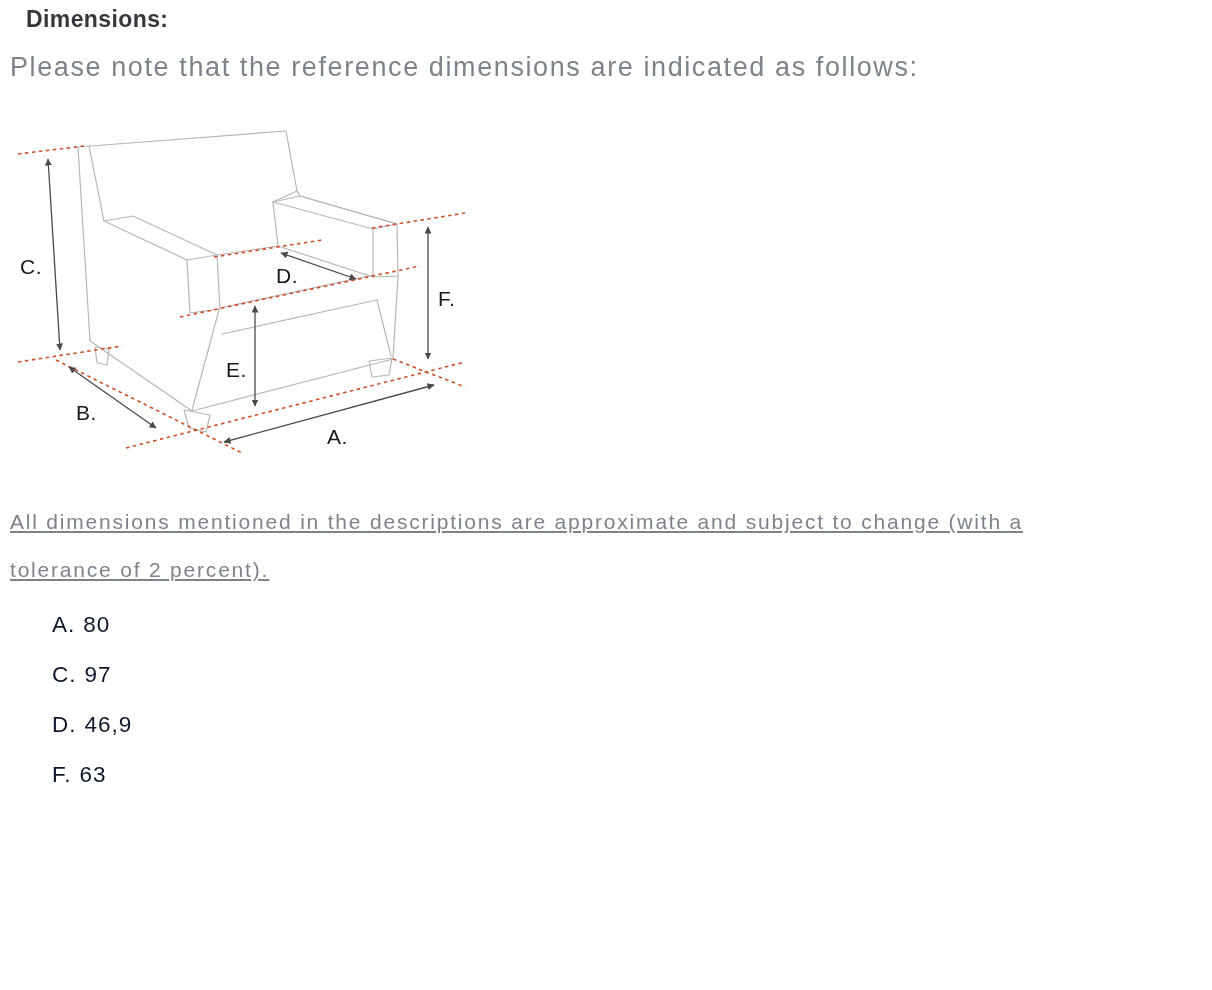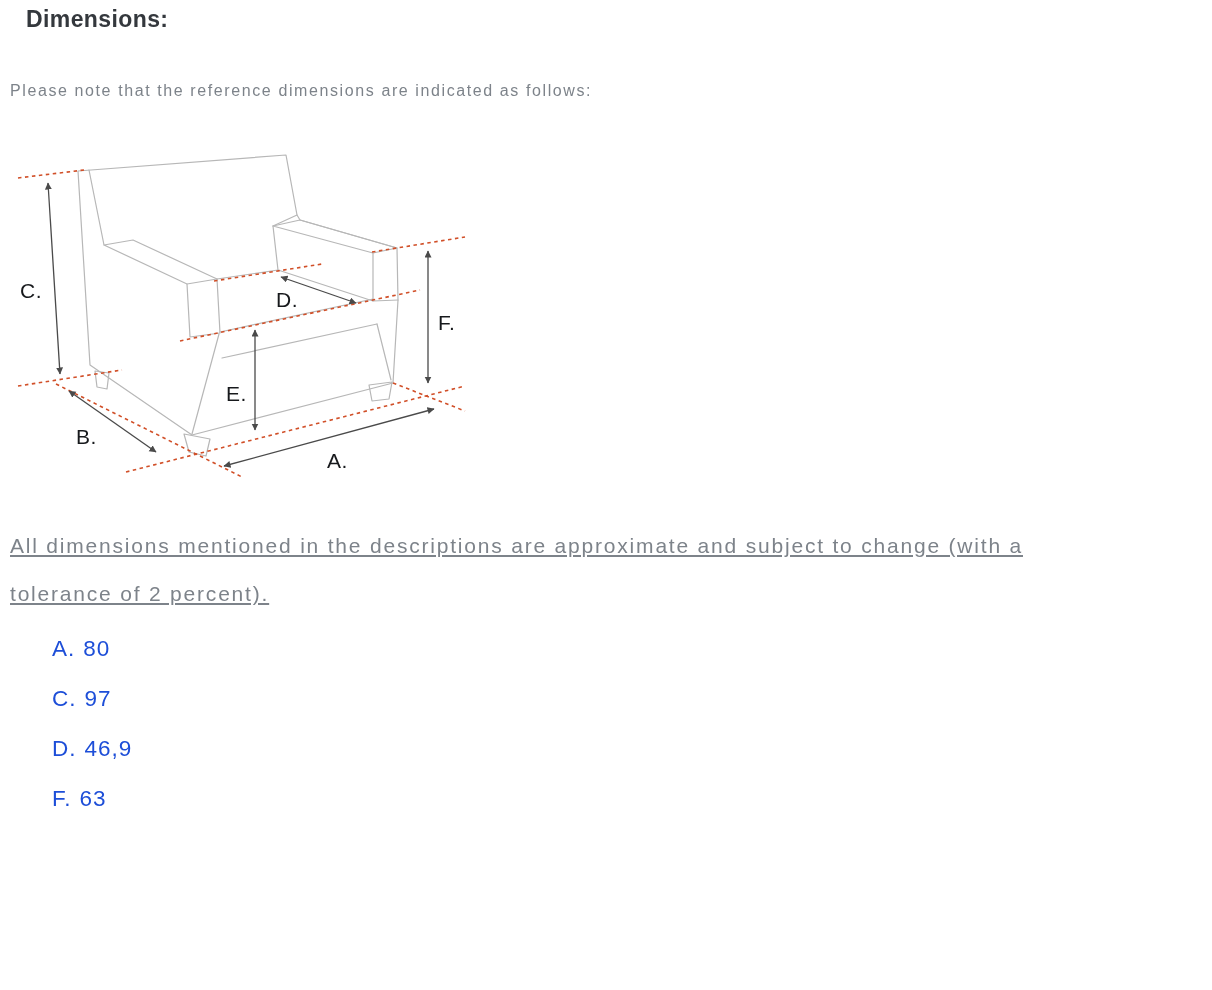--- a/index.html
+++ b/index.html
@@ -18,22 +18,22 @@
   }
   .page-title {
     font-size: 23px;
     font-weight: bold;
     color: #34383d;
     letter-spacing: 0.4px;
     margin: 2px 0 0 16px;
     line-height: 26px;
   }
   .intro-text {
-    margin: 46px 0 0 0;
-    font-size: 16px;
+    margin: 22px 0 0 0;
+    font-size: 27px;
     letter-spacing: 1.6px;
     color: #7d838a;
     line-height: 26px;
   }
   .diagram-wrap {
     margin-top: 34px;
   }
   svg.dimension-diagram {
     display: block;
   }
@@ -80,21 +80,21 @@
   }
   .unit-cm { font-weight: bold; color: #34383d; }
   .unit-separator { color: #565c63; font-weight: normal; padding: 0 6px; }
   .unit-inch { font-weight: normal; color: #3f444a; }
   .measurement-list {
     margin: 6px 0 0 42px;
     padding: 0;
     list-style: none;
     font-size: 22.5px;
     letter-spacing: 1px;
-    color: #1d4ed8;
+    color: #0f172a;
   }
   .measurement-list li {
     line-height: 50px;
     white-space: nowrap;
   }
   .measurement-label { margin-right: 8px; }
 </style>
 </head>
 <body>
 

